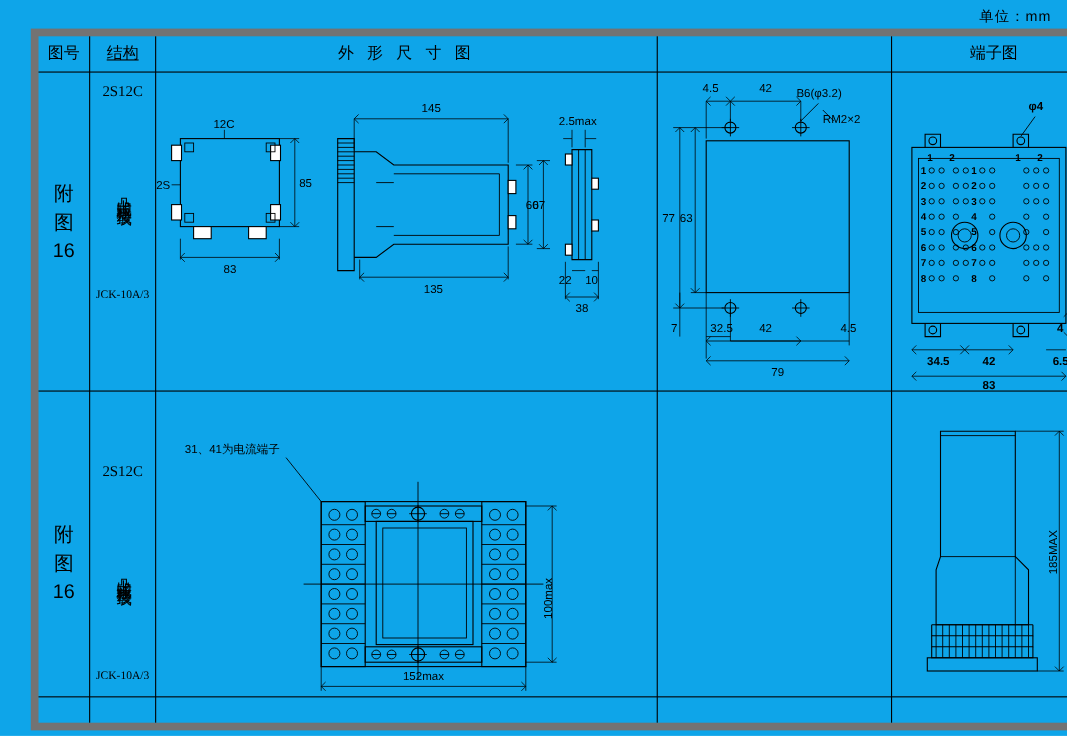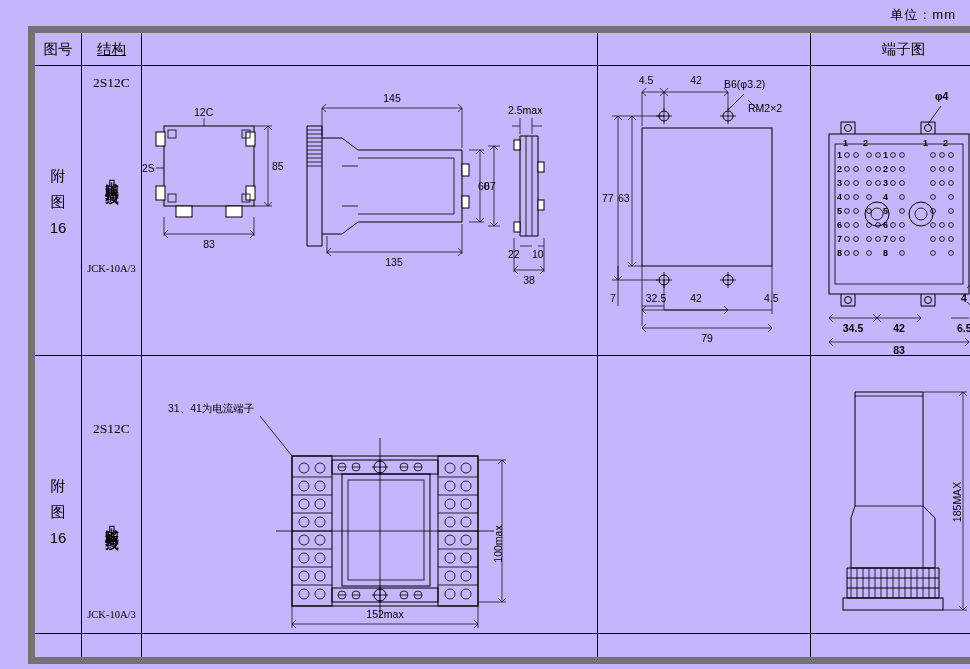--- a/index.html
+++ b/index.html
@@ -1,33 +1,33 @@
 <!DOCTYPE html>
 <html><head>
 <meta charset="utf-8">
 <style>
   html,body{margin:0;padding:0;background:#fff;}
   body{font-family:"Liberation Sans","DejaVu Sans",sans-serif;color:#000;}
-  #page{position:relative;width:970px;height:669px;background:#c4b5fd;overflow:hidden;}
+  #page{position:relative;width:970px;height:669px;background:#0ea5e9;overflow:hidden;}
 
   .unit{position:absolute;right:14px;top:6px;font-size:13px;letter-spacing:1px;}
 
   
   .tbl{position:absolute;left:4px;top:26px;width:962px;height:638px;border:7px solid #737373;box-sizing:border-box;margin-left:24px;}
   .vline{position:absolute;top:0;bottom:0;width:1px;background:#000;}
   .hline{position:absolute;left:0;right:0;height:1px;background:#000;}
 
   .hdr{position:absolute;top:0;height:32px;line-height:32px;text-align:center;font-size:14.5px;}
   .hdr.sp{letter-spacing:4px;}
 
   .cellcenter{position:absolute;text-align:center;}
 
   .vtext{writing-mode:vertical-rl;text-orientation:upright;letter-spacing:2px;}
 
-  .fignum{font-size:15px;line-height:26px;}
+  .fignum{font-size:18px;line-height:26px;}
   .struct{font-size:14px;font-family:Liberation Serif, serif;}
 
   svg{display:block;}
   .ln{stroke:#000;stroke-width:1;fill:none;}
   .lnt{stroke:#000;stroke-width:0.8;fill:none;}
   .dim{stroke:#000;stroke-width:0.7;fill:none;}
   .txt{font-family:"Liberation Sans","DejaVu Sans",sans-serif;font-size:10.5px;fill:#000;}
   .txts{font-family:"Liberation Sans","DejaVu Sans",sans-serif;font-size:9px;fill:#000;}
   .txtc{font-family:"Liberation Sans","DejaVu Sans",sans-serif;font-size:10.5px;fill:#000;text-anchor:middle;}
   .fillw{fill:#fff;}
@@ -45,20 +45,21 @@
     <div class="vline" style="left:106px;"></div>
     <div class="vline" style="left:562px;"></div>
     <div class="vline" style="left:775px;"></div>
 
     <div class="hline" style="top:32px;"></div>
     <div class="hline" style="top:322px;"></div>
     <div class="hline" style="top:600px;"></div>
 
     <div class="hdr" style="left:0;width:46px;">图号</div>
     <div class="hdr" style="left:47px;width:59px;text-decoration:underline;">结构</div>
+    <div class="hdr sp" style="left:107px;width:455px;">外 形 尺 寸 图</div>
     <div class="hdr" style="left:776px;width:185px;">端子图</div>
 
     <div class="cellcenter fignum" style="left:0;width:46px;top:130px;">
       <div style="word-break:break-all;padding:0 10px;">附 图 16</div>
     </div>
 
     <div class="cellcenter struct" style="left:47px;width:59px;top:42px;">
       <div style="font-size:13.5px;">2S12C</div>
       <div style="display:flex;justify-content:center;margin-top:8px;">
         <div class="vtext" style="font-size:14px;height:152px;">凸出式板后接线</div>

